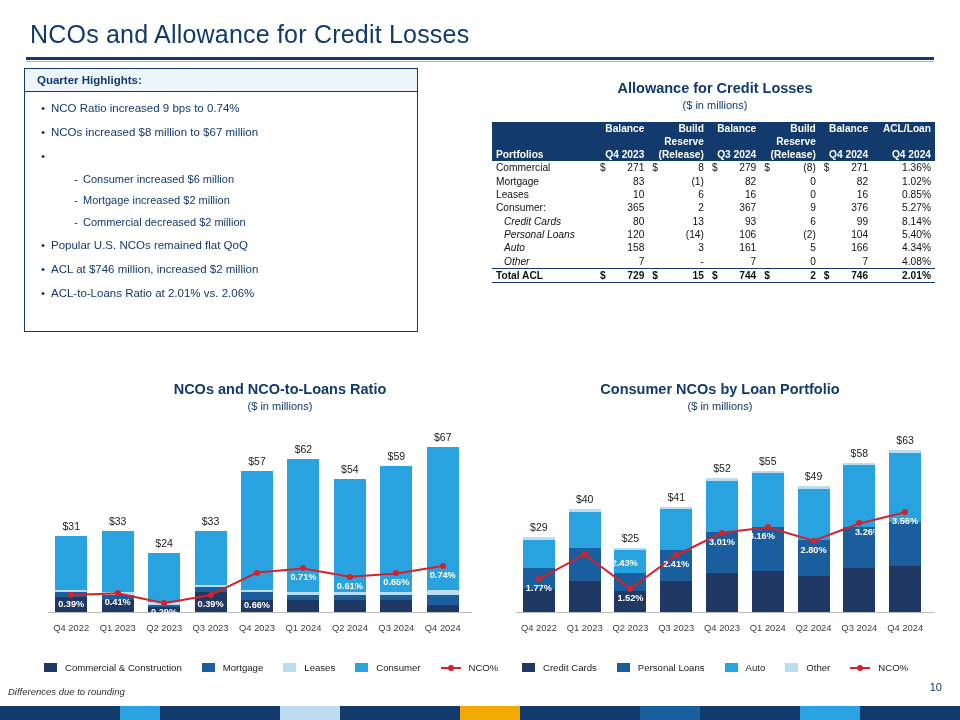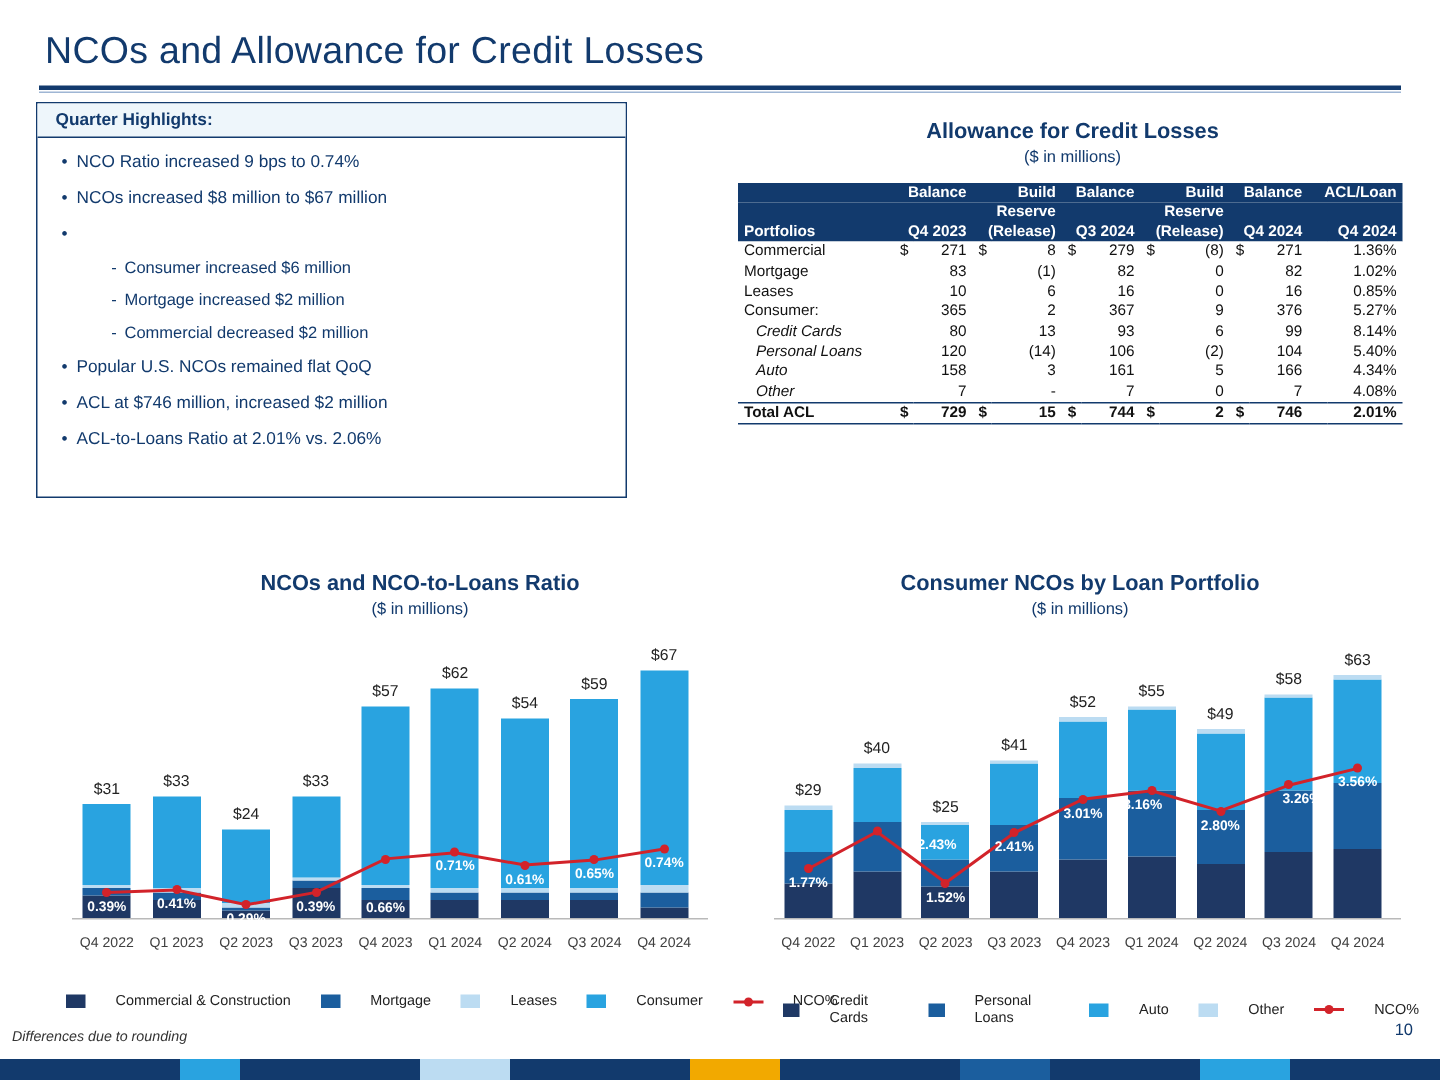--- a/index.html
+++ b/index.html
@@ -37,21 +37,21 @@
   .ch-title{position:absolute;font-size:14.5px;font-weight:bold;color:#123a6d;text-align:center;}
   .ch-sub{position:absolute;font-size:11px;color:#123a6d;text-align:center;}
   .chart{position:absolute;}
   .axis-line{position:absolute;background:#b9b9b9;height:1px;}
   .cat{position:absolute;font-size:9.4px;color:#404040;text-align:center;}
   .vlabel{position:absolute;font-size:10.5px;color:#222;text-align:center;}
   .seg{position:absolute;}
   .pctlbl{position:absolute;font-size:9.2px;color:#ffffff;font-weight:bold;white-space:nowrap;}
   .dot{position:absolute;width:6px;height:6px;border-radius:50%;background:#d2232a;}
   .legend{position:absolute;display:flex;align-items:center;gap:6px;font-size:9.6px;color:#222;}
-  .legend .item{display:flex;align-items:center;gap:20px;margin-right:14px;}
+  .legend .item{display:flex;align-items:center;gap:8px;margin-right:14px;}
   .sw{width:13px;height:9px;display:inline-block;}
   .lineleg{width:20px;height:2px;background:#d2232a;position:relative;display:inline-block;}
   .lineleg:after{content:"";position:absolute;left:7px;top:-2px;width:6px;height:6px;border-radius:50%;background:#d2232a;}
 
   .footnote{position:absolute;left:8px;top:686px;font-size:9.5px;font-style:italic;color:#333;}
   .pageno{position:absolute;right:18px;top:681px;font-size:11px;color:#123a6d;}
 
   
   .bottombar{position:absolute;left:0;top:706px;width:960px;height:14px;display:flex;}
   .bottombar div{height:14px;}

